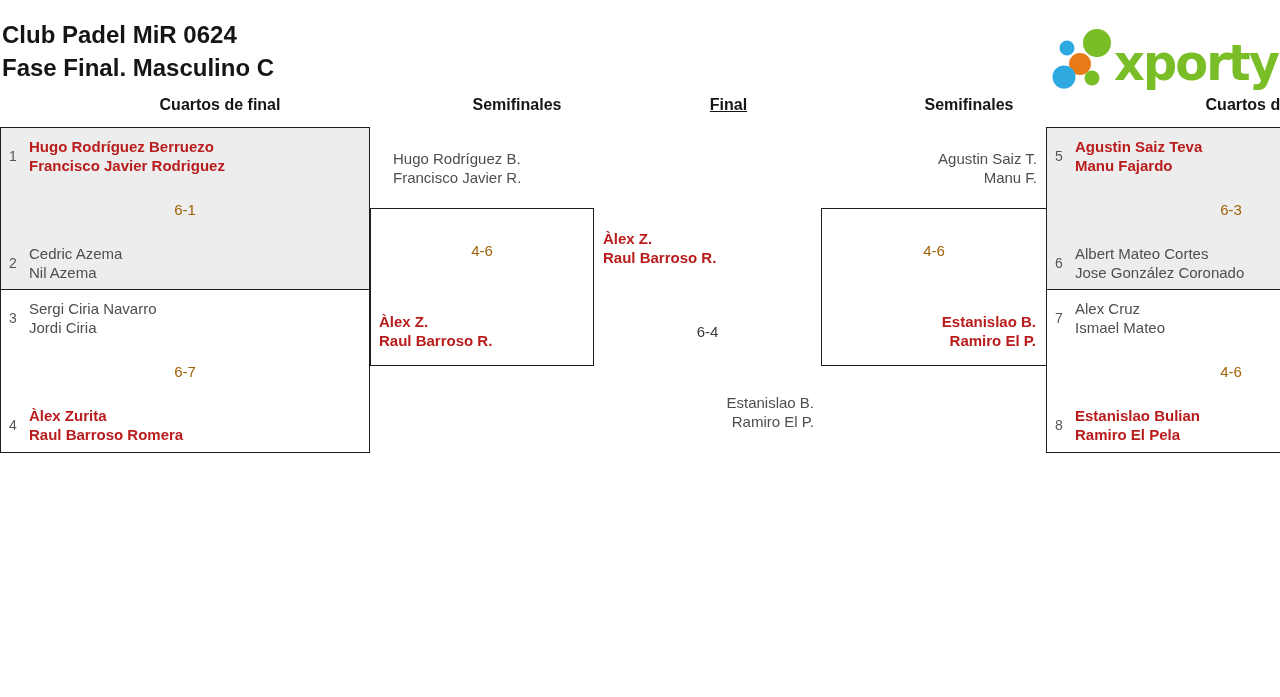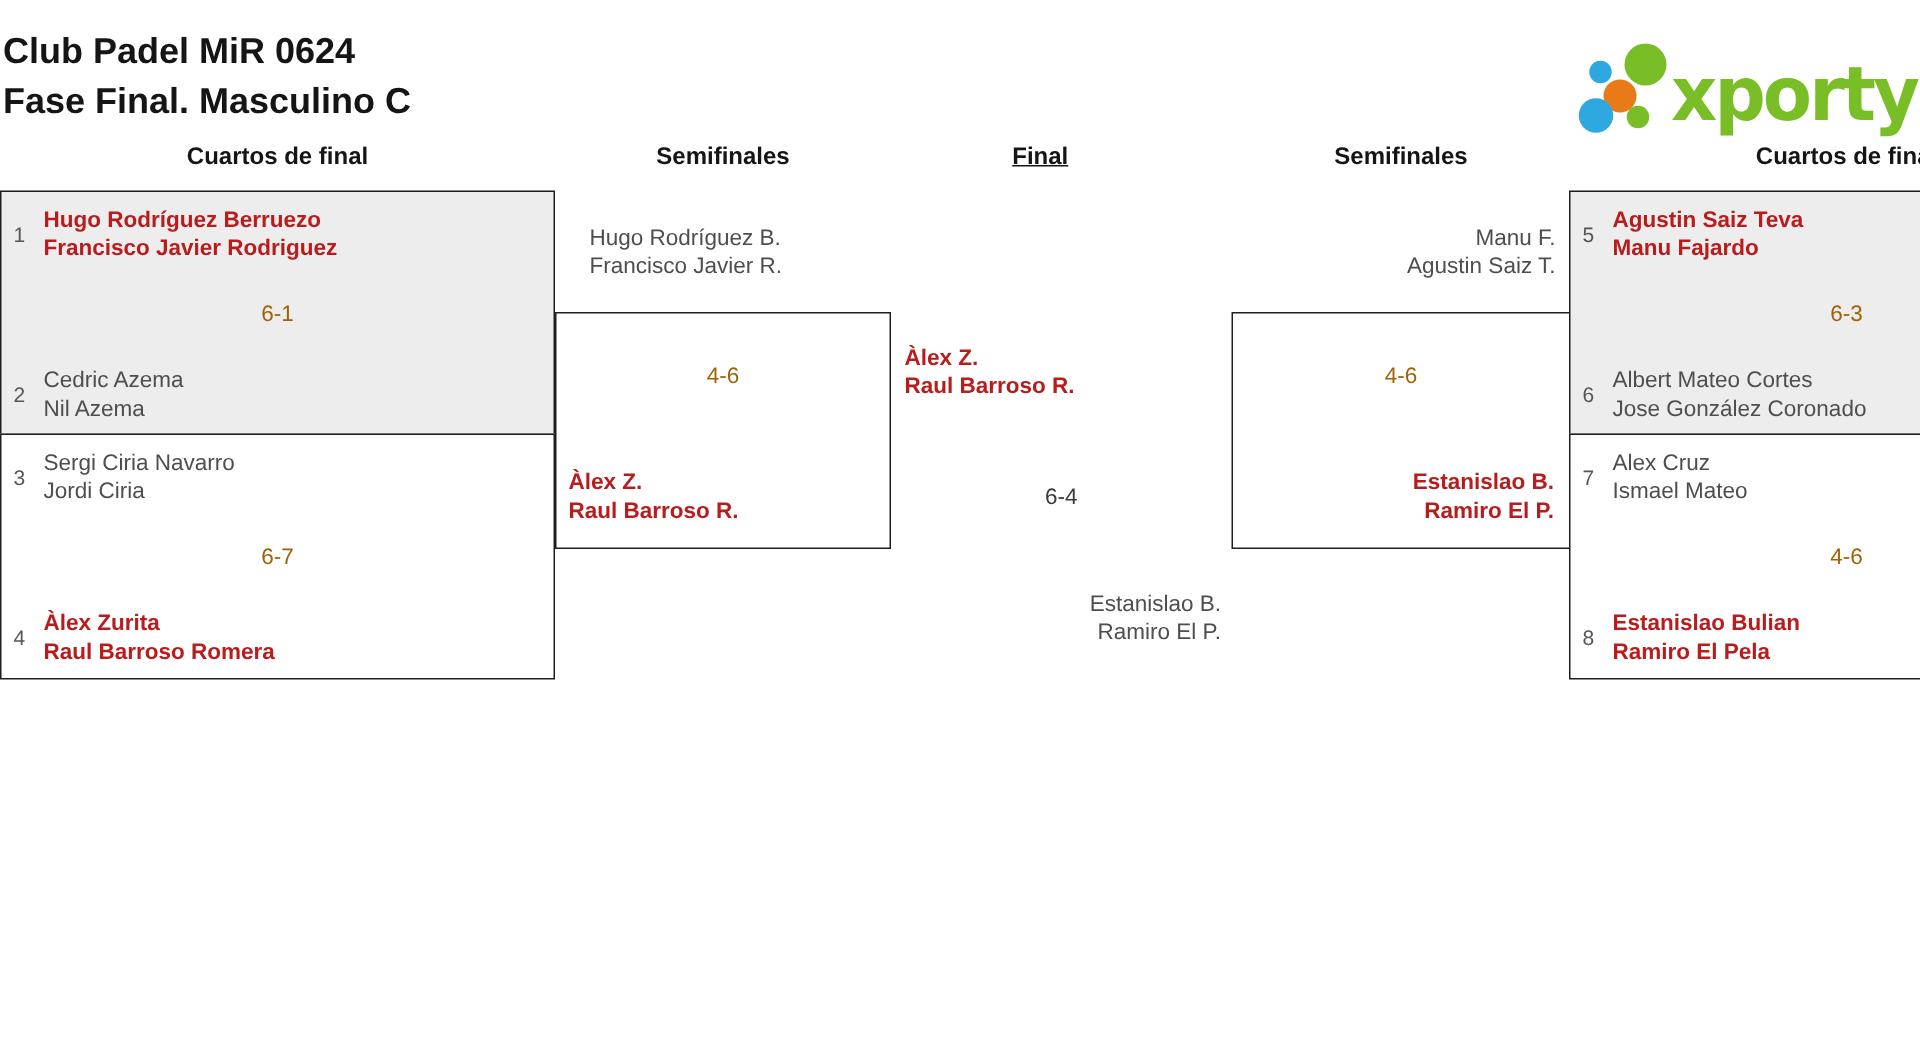--- a/index.html
+++ b/index.html
@@ -4,21 +4,21 @@
 <style>
   html,body{margin:0;padding:0;background:#fff;}
   .stage{
     position:relative;width:1280px;height:697px;overflow:hidden;background:#ffffff;
     font-family:"Liberation Sans",sans-serif;color:#151515;
   }
   
   .page-title{position:absolute;left:2px;top:2px;font-size:24px;font-weight:700;line-height:33px;color:#151515;margin-top:16px;}
   .logo{position:absolute;left:1048px;top:2px;width:232px;height:66px;margin-top:24px;}
   
-  .round-header{position:absolute;top:96px;height:22px;font-size:16px;font-weight:700;text-align:center;color:#151515;white-space:nowrap;}
+  .round-header{position:absolute;top:96px;height:22px;font-size:16px;font-weight:700;text-align:center;color:#151515;white-space:nowrap;padding-left:35px;}
   .rh1{left:0;width:370px;}
   .rh2{left:370px;width:224px;}
   .rh3{left:580px;width:227px;text-decoration:underline;}
   .rh4{left:821px;width:226px;}
   .rh5{left:1046px;width:370px;}
   
   .box{position:absolute;box-sizing:border-box;border:1px solid #1e1e1e;background:#ffffff;}
   .box.shaded{background:#ededed;}
   .qfl1{left:0;top:127px;width:370px;height:163px;}
   .qfl2{left:0;top:289px;width:370px;height:164px;}
@@ -127,22 +127,22 @@
     <div>Àlex Z.</div>
     <div>Raul Barroso R.</div>
   </div>
   <div class="float final-score">6-4</div>
   <div class="float final-loser names lose">
     <div>Estanislao B.</div>
     <div>Ramiro El P.</div>
   </div>
 
   <div class="float sfr-feeder names lose">
+    <div>Agustin Saiz T.</div>
     <div>Manu F.</div>
-    <div>Agustin Saiz T.</div>
   </div>
 
   <div class="box sfr">
     <div class="score sf">4-6</div>
     <div class="sf-winner-right names win">
       <div>Estanislao B.</div>
       <div>Ramiro El P.</div>
     </div>
   </div>
 

